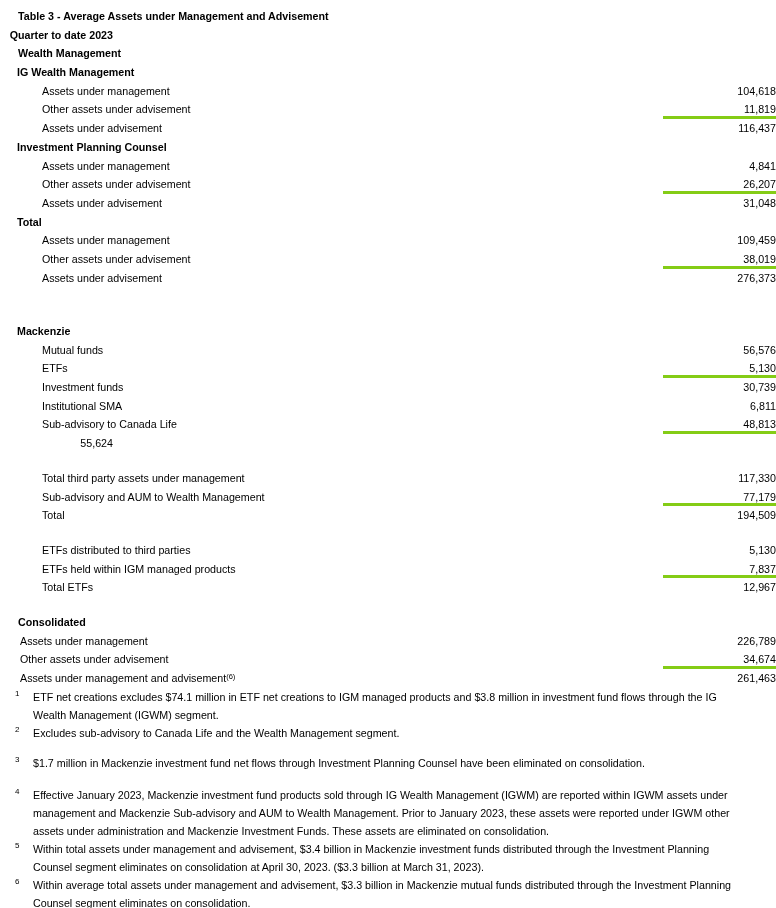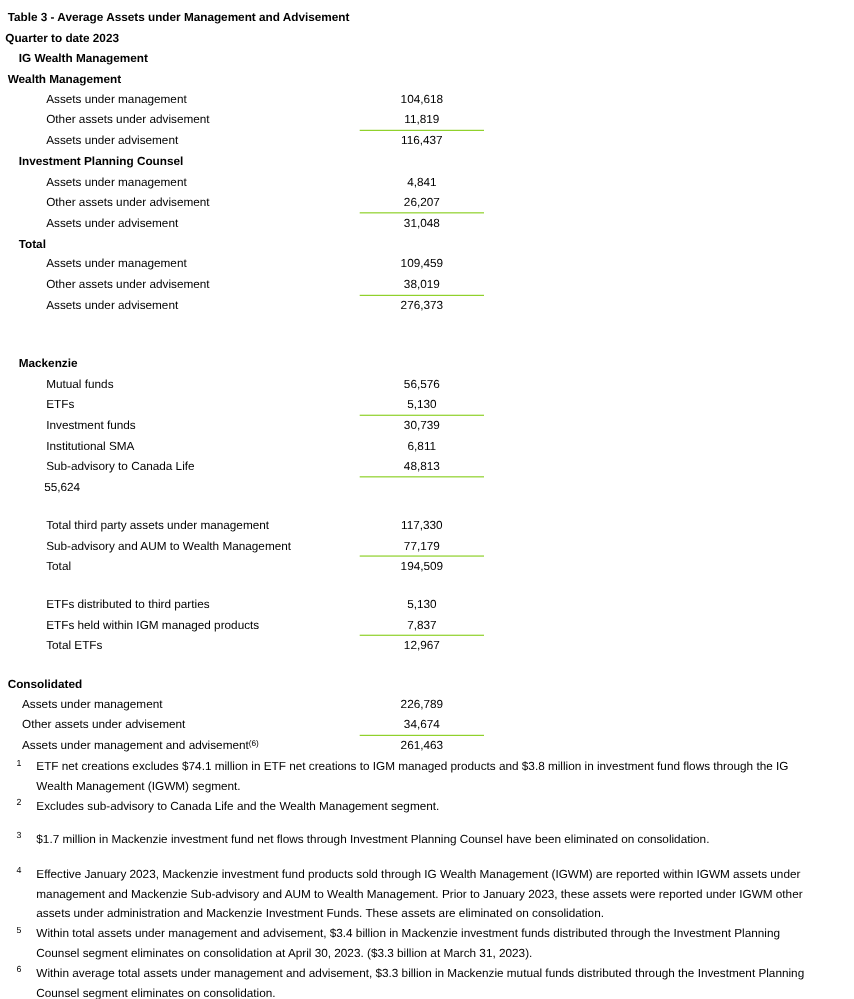--- a/index.html
+++ b/index.html
@@ -23,32 +23,31 @@
     height: 18.7px;
     line-height: 18.7px;
     align-items: stretch;
   }
   .tspacer { height: 16px; }
   .tlabel {
     flex: 1 1 auto;
     white-space: nowrap;
     overflow: hidden;
   }
-  .i0  { padding-left: 7px;  }
+  .i0  { padding-left: 18px;  }
   .i1  { padding-left: 17px; }
   .i2  { padding-left: 42px; }
   .i1c { padding-left: 20px; }
   .tvalue {
     flex: 0 0 113px;
     width: 113px;
-    text-align: center;
-    margin-right: 336px;
+    text-align: right;
     box-sizing: border-box;
   }
-  .tvalue.ul { border-bottom: 1px solid #84cc16; }
+  .tvalue.ul { border-bottom: 3px solid #84cc16; }
   .b { font-weight: bold; }
   .suptag {
     font-size: 7.5px;
     position: relative;
     top: -3.5px;
   }
   
   #footnotes { margin-top: 0; }
   .footnote {
     position: relative;
@@ -75,25 +74,25 @@
 <main>
   <section id="assets-table">
       <div class="trow b">
         <div class="tlabel i0"><span>Table 3 - Average Assets under Management and Advisement</span></div>
         <div class="tvalue"></div>
       </div>
       <div class="trow b">
         <div class="tvalue">Quarter to date 2023</div>
       </div>
       <div class="trow b">
+        <div class="tlabel i0"><span>Wealth Management</span></div>
+        <div class="tvalue"></div>
+      </div>
+      <div class="trow b">
         <div class="tlabel i1"><span>IG Wealth Management</span></div>
-        <div class="tvalue"></div>
-      </div>
-      <div class="trow b">
-        <div class="tlabel i0"><span>Wealth Management</span></div>
         <div class="tvalue"></div>
       </div>
       <div class="trow">
         <div class="tlabel i2"><span>Assets under management</span></div>
         <div class="tvalue">104,618</div>
       </div>
       <div class="trow">
         <div class="tlabel i2"><span>Other assets under advisement</span></div>
         <div class="tvalue ul">11,819</div>
       </div>

